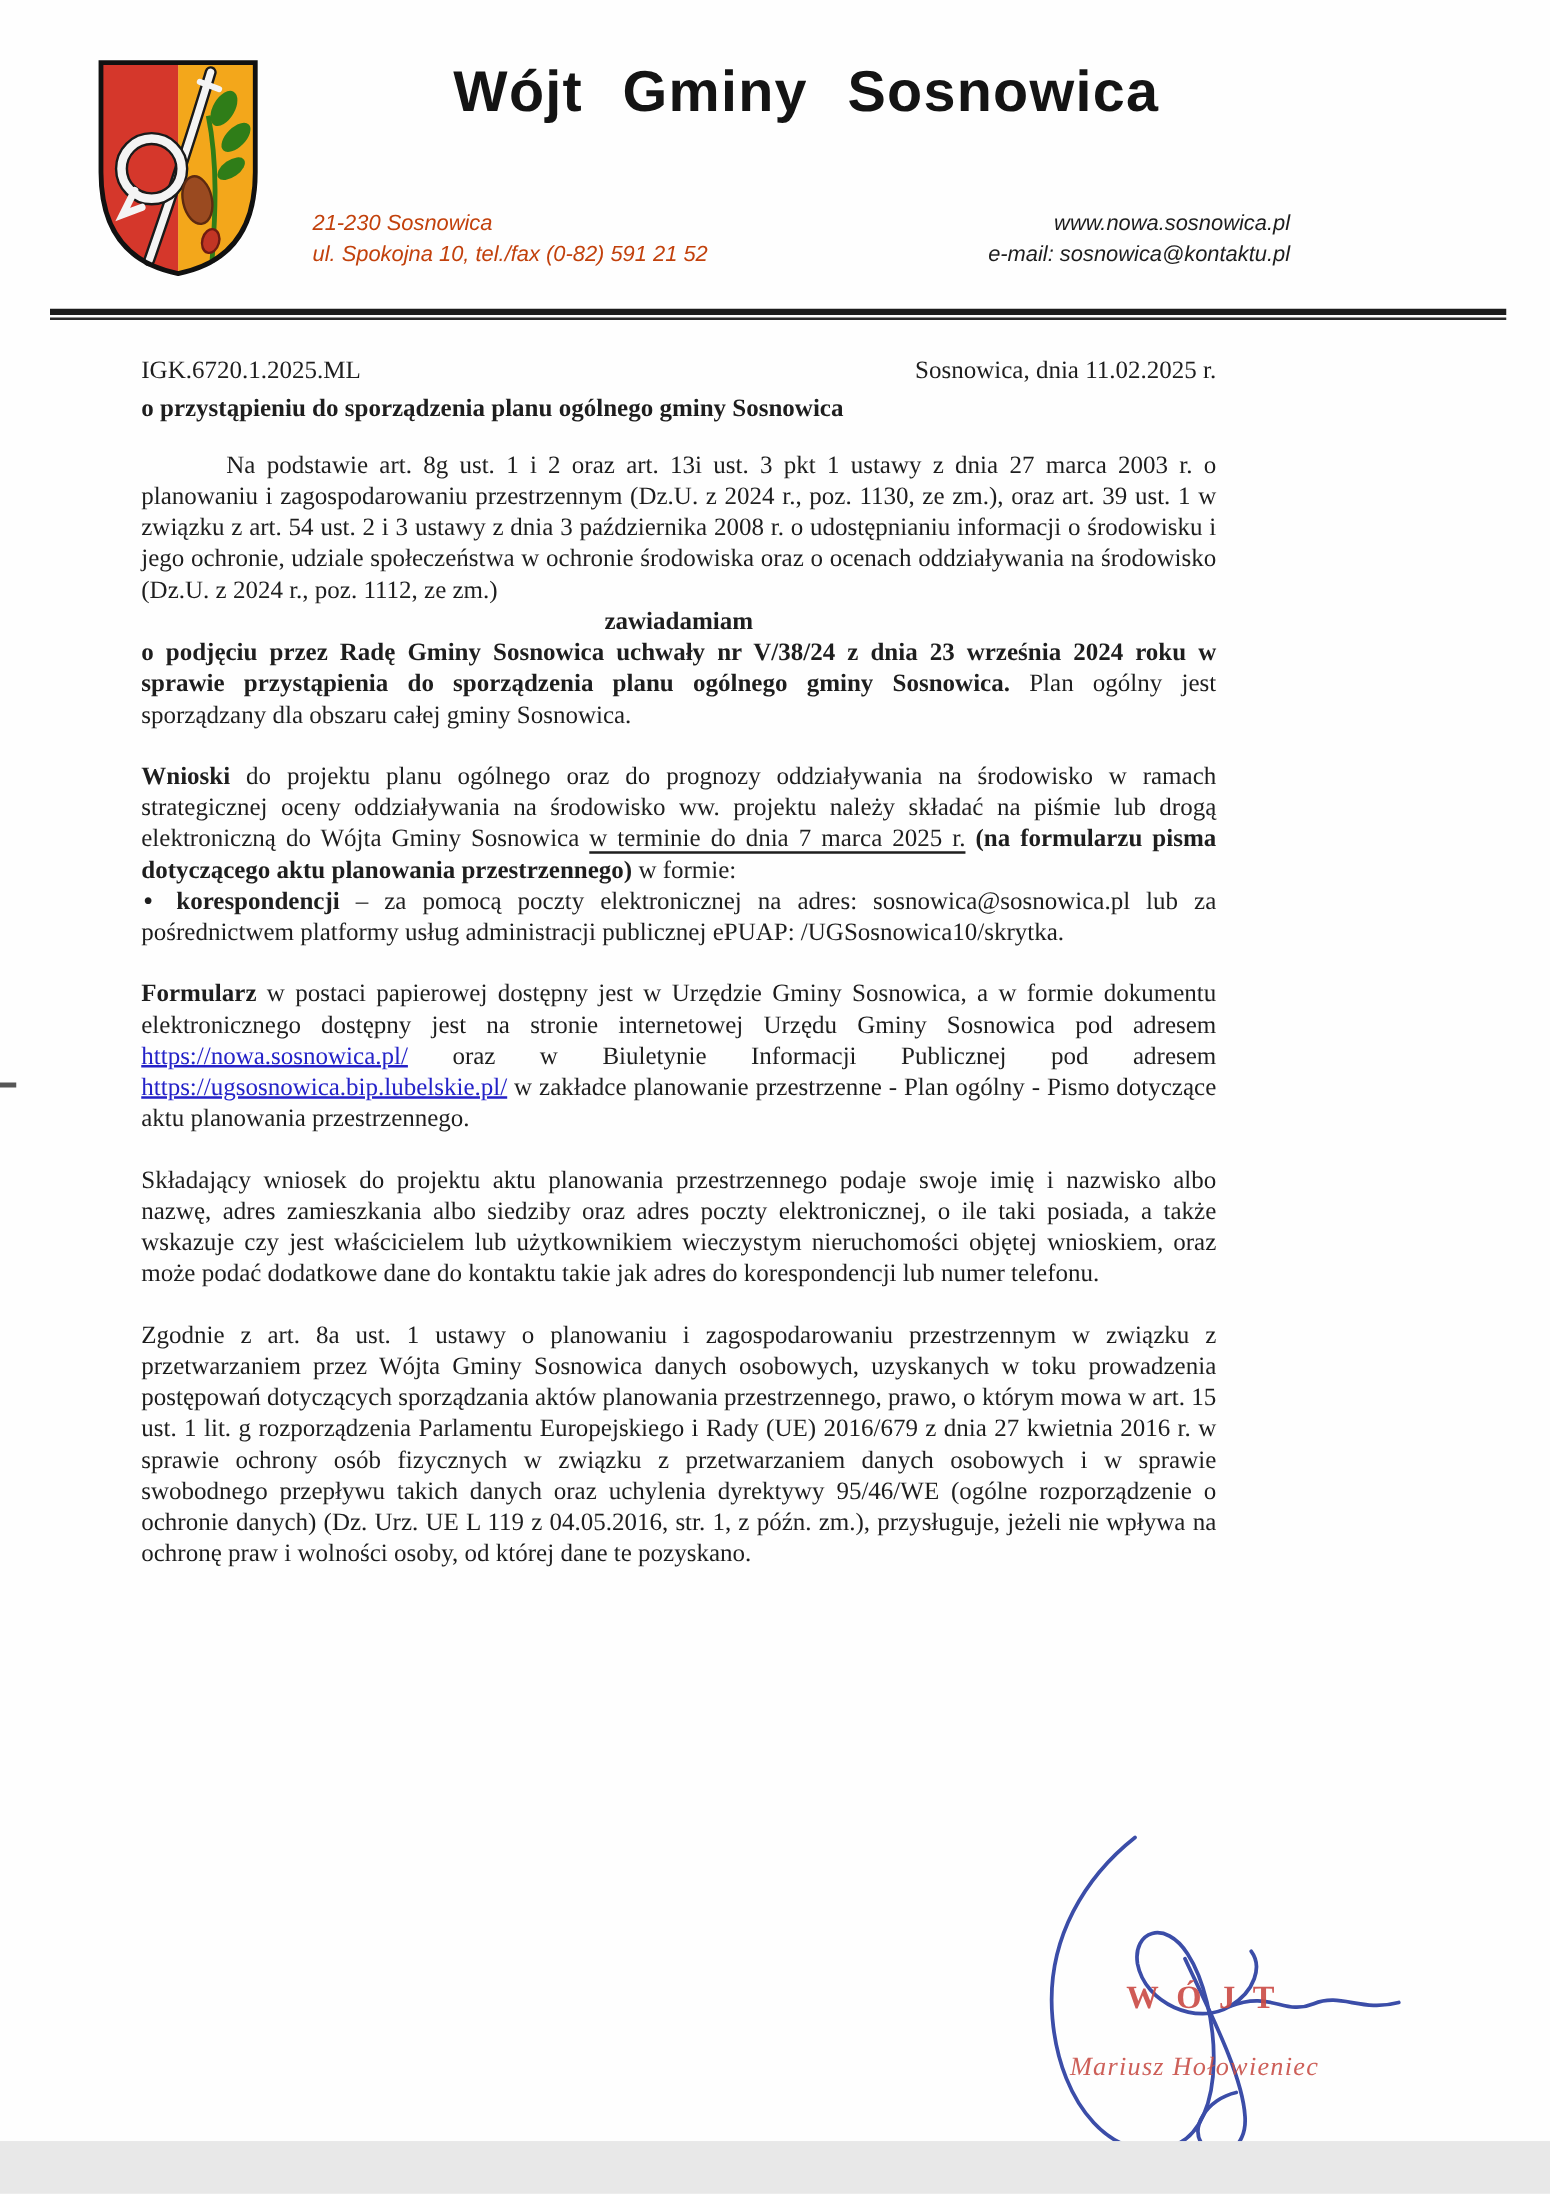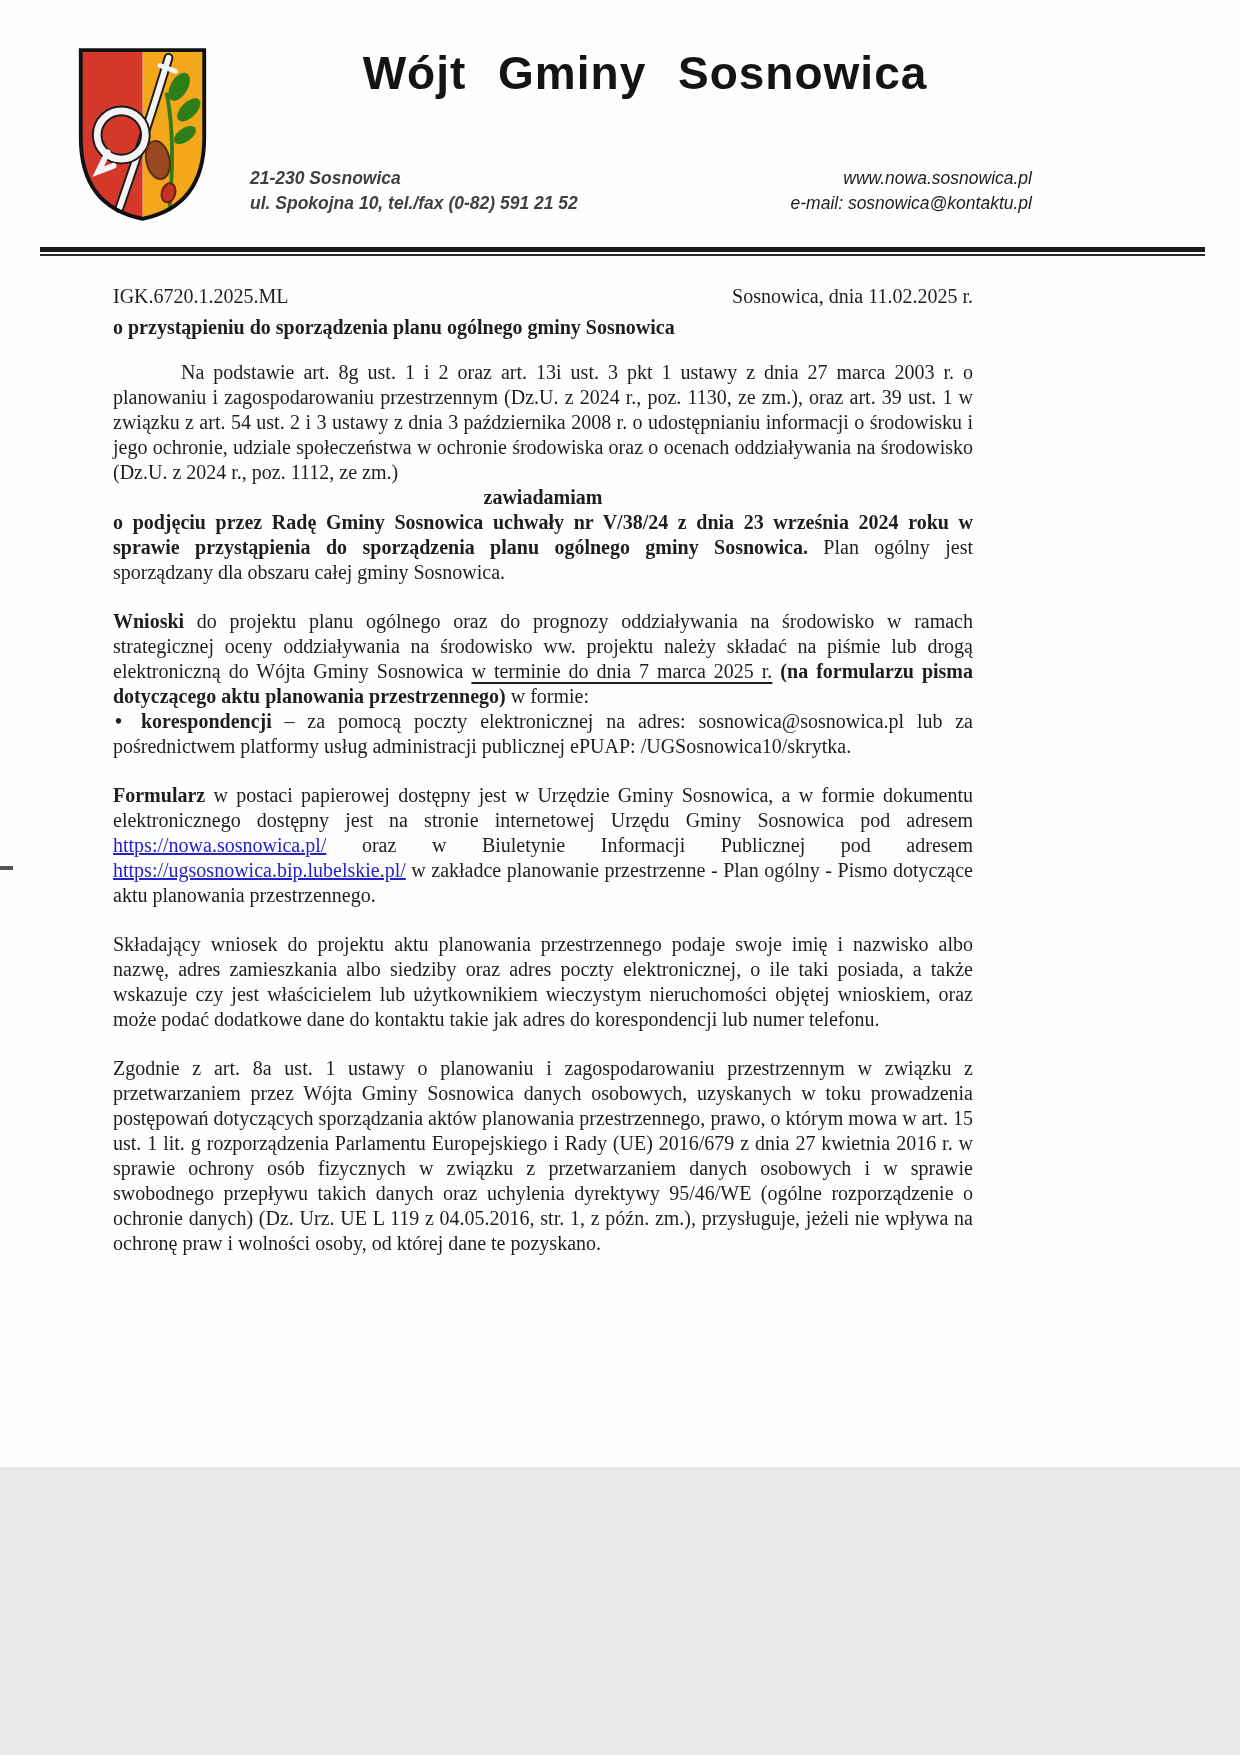--- a/index.html
+++ b/index.html
@@ -1,37 +1,37 @@
 <!DOCTYPE html>
 <html lang="pl"><head>
 <meta charset="utf-8">
 <style>
   html,body{margin:0;padding:0;background:#e8e8e8;}
   .page{
     position:relative;
-    width:1240px;height:1467px;
+    width:1240px;height:1713px;
     background:#fefefe;
     overflow:hidden;
     font-family:"Liberation Serif", serif;
     color:#1e1e1e;
     margin:0 auto;
   }
   
   .coa{position:absolute;left:75px;top:46px;}
   .header-title{
     position:absolute;left:250px;top:46px;width:790px;
     text-align:center;
     font-family:"Liberation Sans", sans-serif;
     font-weight:bold;font-size:46px;letter-spacing:1px;word-spacing:18px;
     color:#141414;
   }
   .addr-left{
     position:absolute;left:250px;top:166px;
     font-family:"Liberation Sans", sans-serif;
-    font-style:italic;font-size:17.5px;line-height:25px;color:#404040;font-weight:bold;
+    font-style:italic;font-size:17.5px;line-height:25px;color:#c2410c;
   }
   .addr-right{
     position:absolute;right:208px;top:166px;text-align:right;
     font-family:"Liberation Sans", sans-serif;
     font-style:italic;font-size:17.5px;line-height:25px;color:#1d1d1d;
   }
   .rule-main{position:absolute;left:40px;top:247px;width:1165px;height:5px;background:#1b1b1b;}
   .rule-sub{position:absolute;left:40px;top:254px;width:1165px;height:2px;background:#2a2a2a;}
   
   .content{

